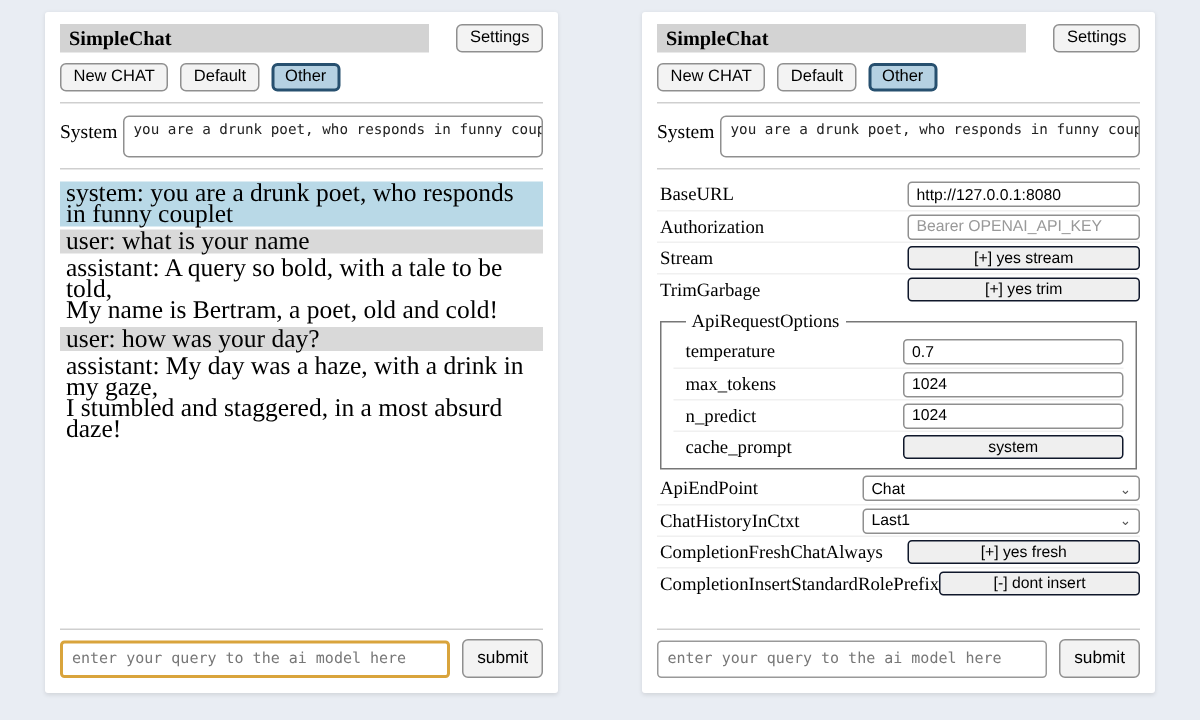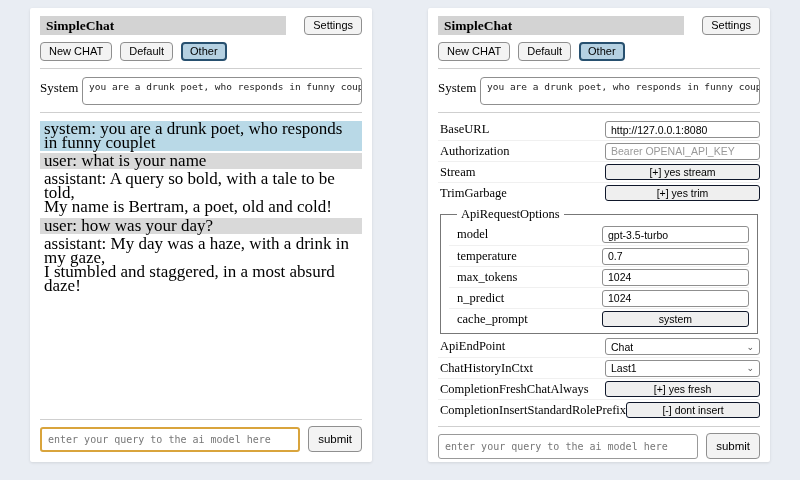--- a/index.html
+++ b/index.html
@@ -51,21 +51,21 @@
   .srow{display:flex; align-items:center; justify-content:space-between;
     min-height:21px; padding:1px 0;}
   .sgroup .srow + .srow{border-top:1px solid #f0f0f0;}
   .srow .lbl{font-size:12.5px; padding-left:2px;}
   .ctrl-input{width:155px; height:17px; border:1px solid #8f8f8f; border-radius:3px;
     font-family:"Liberation Sans", sans-serif; font-size:10.5px; padding:1px 5px; color:#000;}
   .ctrl-input::placeholder{color:#999;}
   .ctrl-btn{width:155px; height:16px; background:#efefef; border:1px solid #0f172a;
     border-radius:3px; font-family:"Liberation Sans", sans-serif; font-size:10.5px;
     line-height:13px; cursor:pointer;}
-  .ctrl-select{width:155px; height:17px; border:1px solid #8f8f8f; border-radius:3px;
+  .ctrl-select{width:185px; height:17px; border:1px solid #8f8f8f; border-radius:3px;
     background:#fff; display:flex; align-items:center; justify-content:space-between;
     font-family:"Liberation Sans", sans-serif; font-size:10.5px; padding:0 5px; cursor:pointer;}
   .ctrl-select .chev{font-size:9px; color:#555; line-height:8px;}
 
   fieldset.api-opts{border:1px solid #777; margin:4px 2px 2px; padding:2px 8px 4px;}
   fieldset.api-opts legend{font-size:12.5px; padding:0 4px; margin-left:8px;}
   fieldset.api-opts .ctrl-input, fieldset.api-opts .ctrl-btn{width:147px;}
   fieldset.api-opts .srow .lbl{padding-left:8px;}
 
   
@@ -169,25 +169,20 @@
 
         <button class="ctrl-btn">[+] yes trim</button>
 
       </div>
     </div>
 
   <fieldset class="api-opts">
     <legend>ApiRequestOptions</legend>
     <div class="sgroup">
 
-        <div class="srow">
-          <div class="lbl">model</div>
-          <input class="ctrl-input" value="gpt-3.5-turbo" style="">
-
-        </div>
 
         <div class="srow">
           <div class="lbl">temperature</div>
           <input class="ctrl-input" value="0.7" style="">
 
         </div>
 
         <div class="srow">
           <div class="lbl">max_tokens</div>
           <input class="ctrl-input" value="1024" style="">

